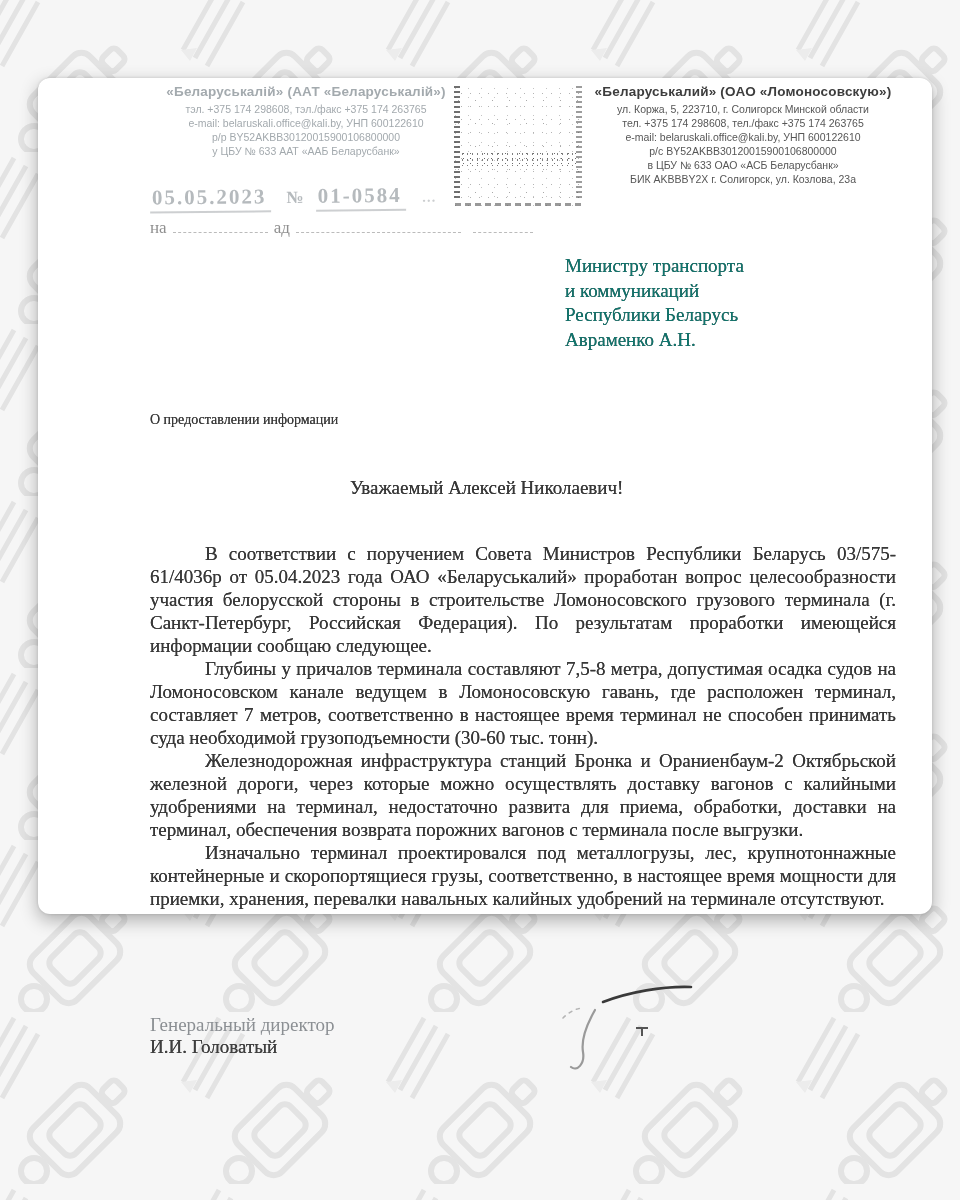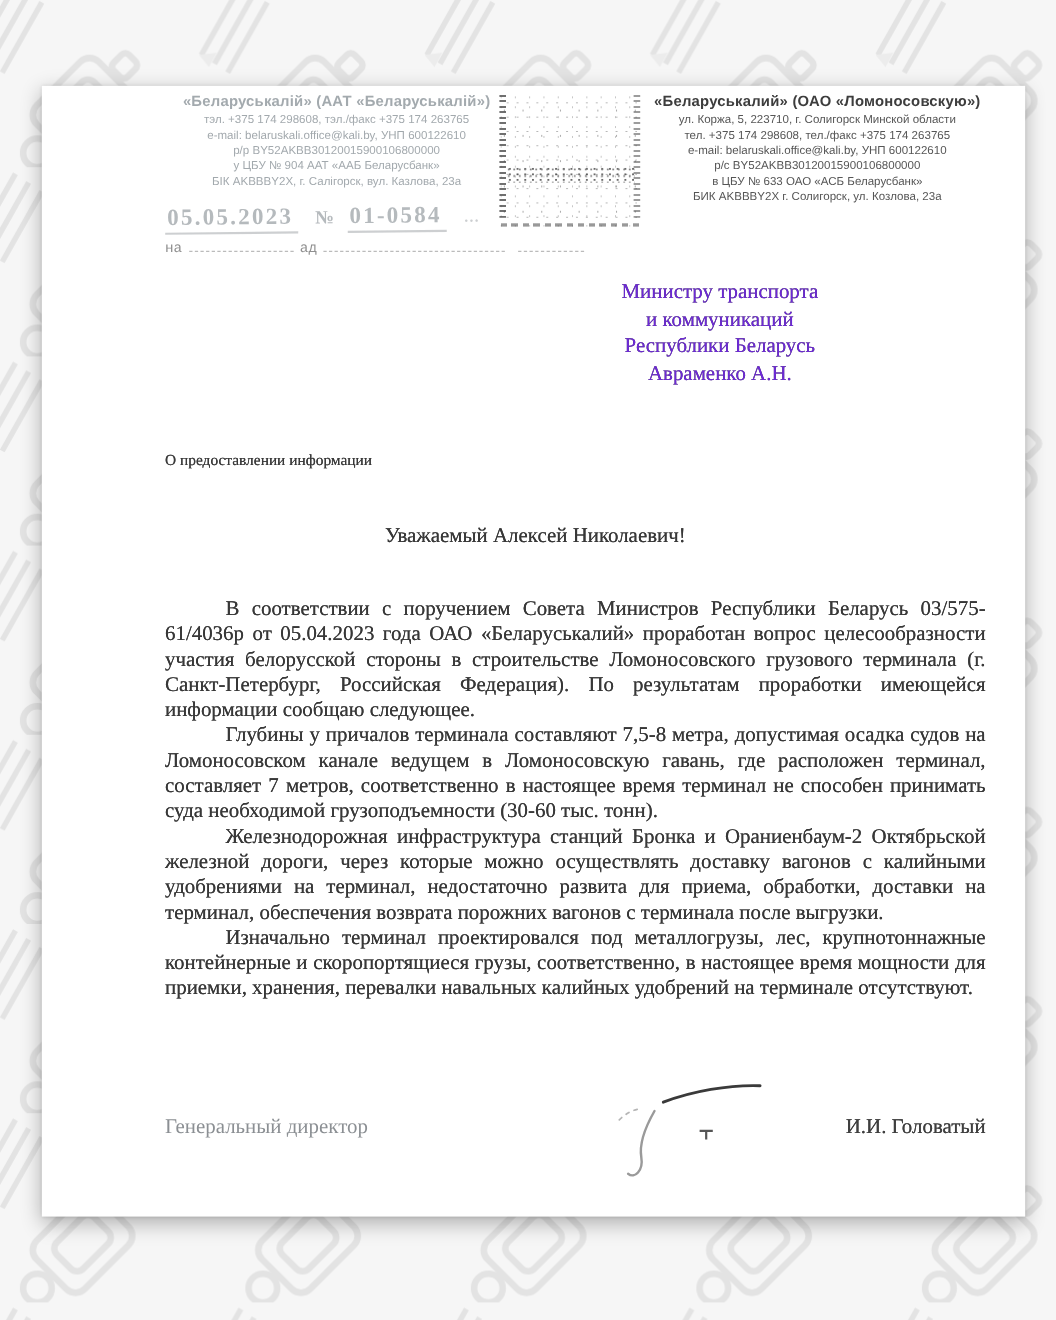--- a/index.html
+++ b/index.html
@@ -8,24 +8,25 @@
     position:relative;
     width:960px; height:1200px;
     background:#f6f6f6;
     overflow:hidden;
     font-family:"Liberation Serif", serif;
   }
   .wm-svg { position:absolute; left:0; top:0; z-index:0; }
 
   .page {
     position:absolute; left:38px; top:78px;
-    width:894px; height:1028px;
+    width:894px; height:836px;
     background:#ffffff;
     box-shadow:0 6px 18px rgba(0,0,0,.30), 0 0 3px rgba(0,0,0,.14);
     z-index:1;
+    border-radius:12px;
   }
 
   
   .lh {
     position:absolute; top:6px;
     text-align:center;
     font-family:"Liberation Sans", sans-serif;
   }
   .lh-left  { left:100px; width:336px; color:#99a0a5; filter:blur(.45px); opacity:.9; }
   .lh-right { left:527px; width:356px; color:#565656; }
@@ -70,32 +71,31 @@
     font-size:21px; font-weight:bold; letter-spacing:2px;
     color:#a9aeb2; transform:rotate(-.6deg); opacity:.85;
     white-space:nowrap;
   }
   .ref-stamp .seg { border-bottom:2px solid rgba(125,130,136,.45); padding:0 4px 2px 2px; margin-right:16px; }
   .ref-stamp .no  { margin-right:10px; border-bottom:none; font-size:17px; }
   .ref-stamp .trail { color:#c3c6c8; letter-spacing:4px; border:none; font-size:14px; }
 
   .reply-line {
     position:absolute; left:112px; top:140px;
-    font-family:Liberation Mono, monospace;
-    font-size:13px; color:#8f8f8f; white-space:nowrap;
+    font-family:Liberation Serif, serif;
+    font-size:17px; color:#8f8f8f; white-space:nowrap;
   }
   .dash { display:inline-block; height:10px; border-bottom:1.6px dashed #ababab; margin:0 6px; vertical-align:baseline; opacity:.8; }
   .dash.d1 { width:95px; } .dash.d2 { width:165px; } .dash.d3 { width:60px; }
 
   
   .addressee {
     position:absolute; left:527px; top:176px;
-    font-size:19px; line-height:24.5px; color:#6d28d9;
+    font-size:19px; line-height:24.5px; color:#0f766e;
     text-shadow:0 0 .4px #3a3a3a;
-    text-align:center;
   }
 
   
   .subject {
     position:absolute; left:112px; top:334px;
     font-size:14px; color:#3a3a3a; text-shadow:0 0 .4px #3a3a3a;
   }
 
   
   .body-col {
@@ -104,20 +104,21 @@
     text-shadow:0 0 .45px #383838;
   }
   .salutation { text-indent:200px; margin-bottom:43px;margin-top:14px; }
   .body-col p { text-align:justify; text-indent:55px; margin:0; }
 
   
   .sign-row {
     position:absolute; left:112px; top:936px; width:746px;
     display:flex; justify-content:space-between; align-items:flex-start;
     font-size:19px;
+    flex-direction:column;
   }
   .sign-pos  { color:#8b8f93; filter:blur(.3px); }
   .sign-name { color:#3f3f3f; text-shadow:0 0 .4px #3f3f3f; }
   .scribble  { position:absolute; left:505px; top:902px; }
 </style>
 </head>
 <body>
 
 <svg class="wm-svg" width="960" height="1200">
   <defs>
@@ -144,22 +145,21 @@
   <rect width="960" height="1200" fill="url(#wmpat)"></rect>
 </svg>
 
 <div class="page">
 
   <div class="lh lh-left">
     <div class="lh-title">«Беларуськалій» (ААТ «Беларуськалій»)</div>
     <div class="lh-line">тэл. +375 174 298608, тэл./факс +375 174 263765</div>
     <div class="lh-line">e-mail: belaruskali.office@kali.by, УНП 600122610</div>
     <div class="lh-line">р/р BY52AKBB30120015900106800000</div>
-    <div class="lh-line">у ЦБУ № 904 ААТ «ААБ Беларусбанк»</div>
-    <div class="lh-line">БІК AKBBBY2X, г. Салігорск, вул. Казлова, 23а</div>
+    <div class="lh-line">у ЦБУ № 633 ААТ «ААБ Беларусбанк»</div>
   </div>
 
   <div class="stamp">
     <div class="stamp-noise"></div>
     <div class="stamp-band"></div>
     <div class="stamp-edge l"></div>
     <div class="stamp-edge r"></div>
     <div class="stamp-bottom"></div>
   </div>
 

